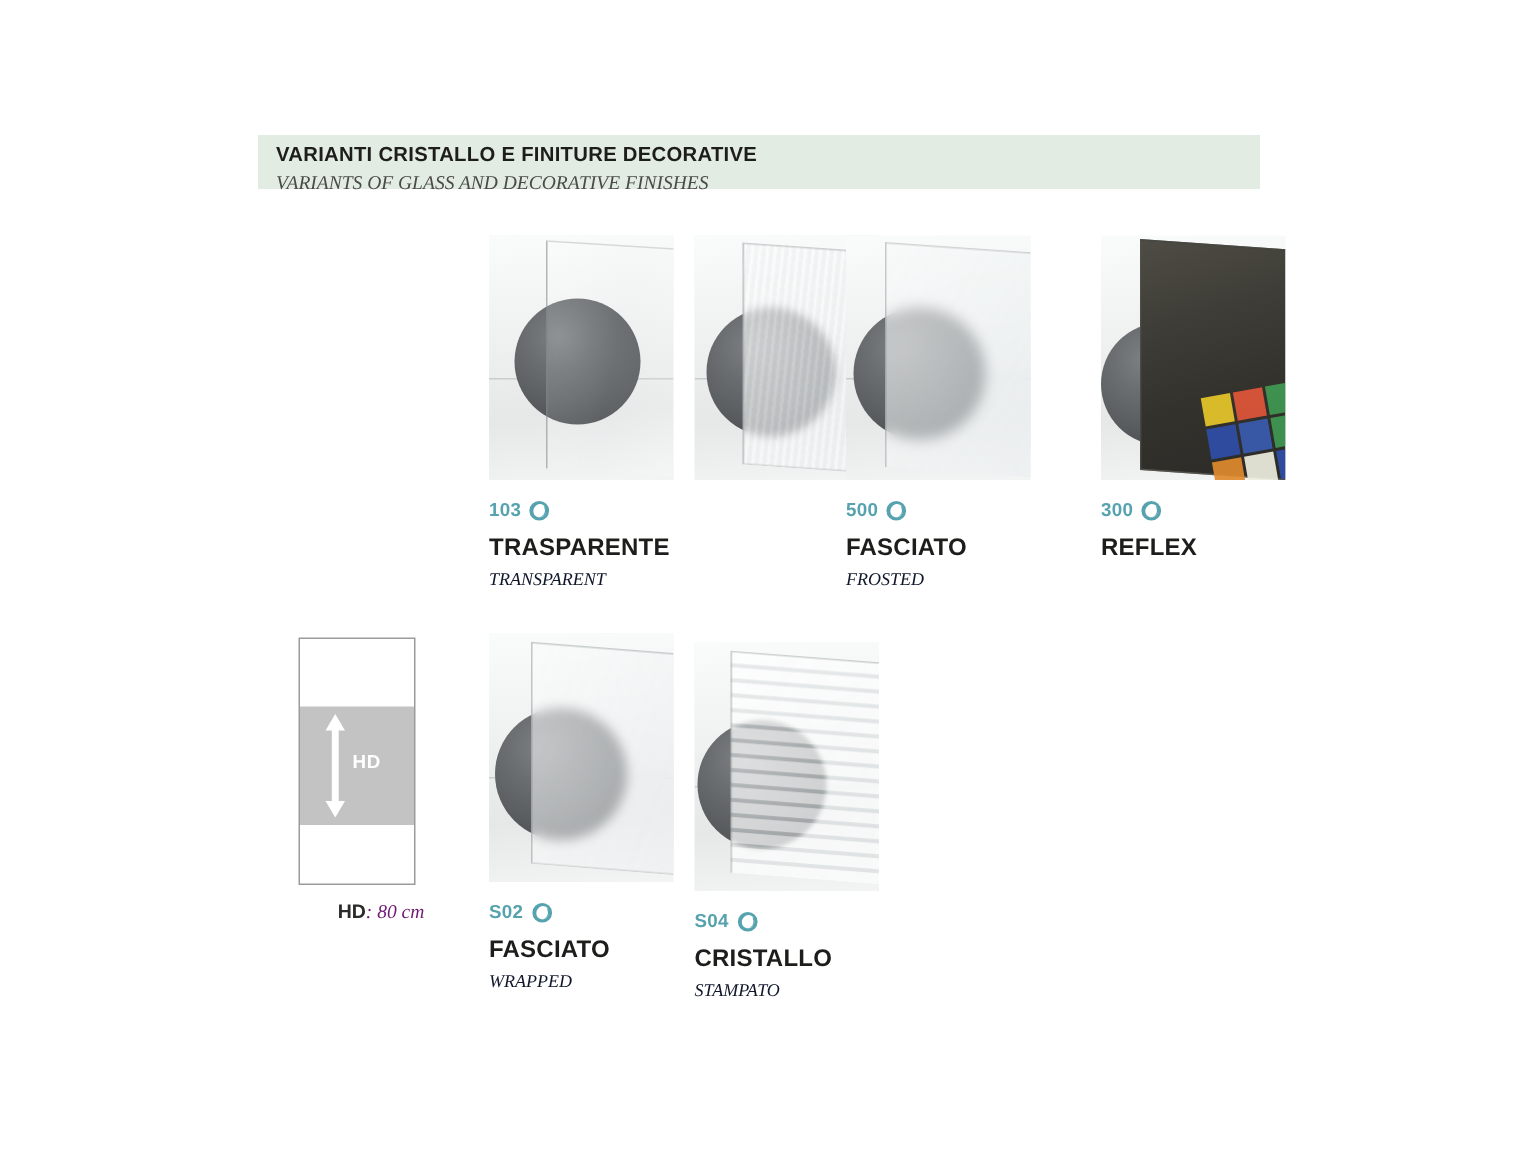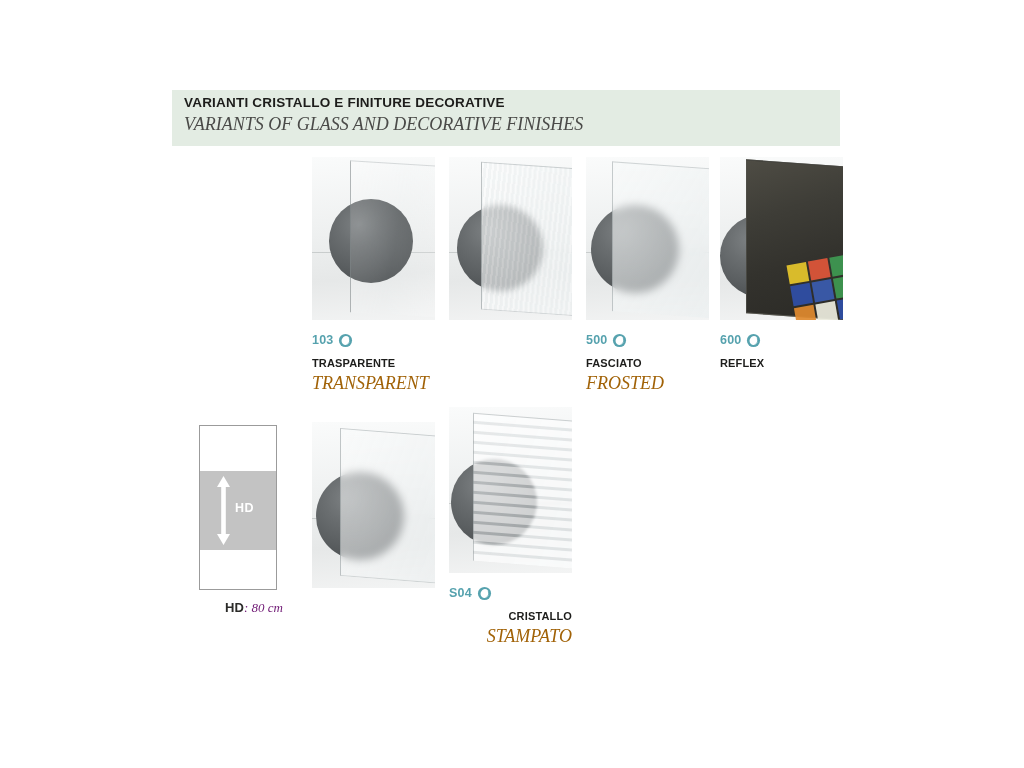--- a/index.html
+++ b/index.html
@@ -16,48 +16,49 @@
     font-family: "Liberation Sans", sans-serif;
     -webkit-font-smoothing: antialiased;
   }
 
   
   #header-band {
     position: absolute;
     left: 172px;
     top: 90px;
     width: 668px;
-    height: 56px;
+    height: 36px;
     background: #e3ece3;
   }
   #header-band .title-it {
     position: absolute;
     left: 12px;
     top: 5px;
     font-size: 13.5px;
     font-weight: bold;
     letter-spacing: 0.2px;
     color: #1d1d1b;
     font-family: "Liberation Sans", sans-serif;
     white-space: nowrap;
   }
   #header-band .title-en {
     position: absolute;
     left: 12px;
     top: 24px;
-    font-size: 18px;
+    font-size: 13px;
     font-style: italic;
     color: #4a4a48;
     font-family: "Liberation Serif", serif;
     white-space: nowrap;
   }
 
   .sample {
     position: absolute;
     width: 123px;
+    margin-left: 14px;
   }
 
   .thumb {
     width: 123px;
     height: 163px;
     position: relative;
     overflow: hidden;
     background: #f2f3f3;
   }
 
@@ -181,32 +182,32 @@
     letter-spacing: 0.2px;
     font-family: "Liberation Sans", sans-serif;
   }
   .badge {
     width: 15px;
     height: 15px;
     flex: 0 0 15px;
   }
   .name-it {
     margin-top: 9px;
-    font-size: 11px;
+    font-size: 16px;
     font-weight: bold;
     color: #1d1d1b;
     letter-spacing: 0.15px;
     white-space: nowrap;
     font-family: "Liberation Sans", sans-serif;
   }
   .name-en {
     margin-top: 4px;
-    font-size: 18px;
+    font-size: 12px;
     font-style: italic;
-    color: #a16207;
+    color: #0f172a;
     white-space: nowrap;
     font-family: "Liberation Serif", serif;
   }
 
   
   #hd-diagram {
     position: absolute;
     left: 199px;
     top: 425px;
     width: 78px;
@@ -291,21 +292,21 @@
 </div>
 
 <div class="sample" id="sample-201" style="left:449px; top:157px;">
   <div class="thumb">
     <div class="backdrop"></div>
     <div class="sphere" style="left:8px; top:48px; width:86px; height:86px;"></div>
     <div class="glass g-stampato" style="left:32px; top:8px; width:96px; height:148px; transform:skewY(4deg);"></div>
   </div>
 </div>
 
-<div class="sample" id="sample-500" style="left:586px; top:157px;">
+<div class="sample" id="sample-500" style="left:550px; top:157px;">
   <div class="thumb">
     <div class="backdrop"></div>
     <div class="sphere" style="left:5px; top:48px; width:88px; height:88px;"></div>
     <div class="glass g-acidato" style="left:26px; top:8px; width:104px; height:150px; transform:skewY(4deg);"></div>
   </div>
   <div class="caption">
     <div class="code-line">
       <span class="code">500</span>
       <span class="badge">
         <svg viewBox="0 0 16 16" width="15" height="15" aria-hidden="true">
@@ -333,43 +334,57 @@
           <i style="background:#3a5cb0"></i>
           <i style="background:#3f9a52"></i>
         <i style="background:#e08a2e"></i>
           <i style="background:#ededdf"></i>
           <i style="background:#2f4fa8"></i>
       </div>
     </div>
   </div>
   <div class="caption">
     <div class="code-line">
-      <span class="code">600</span>
+      <span class="code">300</span>
       <span class="badge">
         <svg viewBox="0 0 16 16" width="15" height="15" aria-hidden="true">
           <circle cx="8" cy="8" r="7" fill="#56a2ae"></circle>
           <path d="M8.4 3.2c2.5 0 4.4 2 4.4 4.6 0 2.7-2 4.9-4.6 4.9-2.6 0-4.4-1.9-4.4-4.3 0-1.4.5-2.6 1.3-3.4.9-1 1.9-1.8 3.3-1.8z" fill="#ffffff"></path>
           <path d="M11.6 4.6c1 .9 1.5 2.1 1.4 3.4-.2 2.4-2.1 4.3-4.6 4.4 1.2-.3 2.2-1 2.9-2 .9-1.3 1-3.1.3-4.6-.1-.4 0-.8 0-1.2z" fill="#56a2ae"></path>
         </svg>
       </span>
     </div>
     <div class="name-it">REFLEX</div>
     <div class="name-en"></div>
   </div>
 </div>
 
 <div class="sample" id="sample-S02" style="left:312px; top:422px;">
   <div class="thumb" style="height:166px;">
     <div class="backdrop"></div>
     <div class="sphere" style="left:4px; top:50px; width:88px; height:88px;"></div>
     <div class="glass g-fasciato" style="left:28px; top:10px; width:104px; height:148px; transform:skewY(4.5deg);"></div>
   </div>
-</div>
-
-<div class="sample" id="sample-S04" style="left:449px; top:407px;text-align:right;">
+  <div class="caption">
+    <div class="code-line">
+      <span class="code">S02</span>
+      <span class="badge">
+        <svg viewBox="0 0 16 16" width="15" height="15" aria-hidden="true">
+          <circle cx="8" cy="8" r="7" fill="#56a2ae"></circle>
+          <path d="M8.4 3.2c2.5 0 4.4 2 4.4 4.6 0 2.7-2 4.9-4.6 4.9-2.6 0-4.4-1.9-4.4-4.3 0-1.4.5-2.6 1.3-3.4.9-1 1.9-1.8 3.3-1.8z" fill="#ffffff"></path>
+          <path d="M11.6 4.6c1 .9 1.5 2.1 1.4 3.4-.2 2.4-2.1 4.3-4.6 4.4 1.2-.3 2.2-1 2.9-2 .9-1.3 1-3.1.3-4.6-.1-.4 0-.8 0-1.2z" fill="#56a2ae"></path>
+        </svg>
+      </span>
+    </div>
+    <div class="name-it">FASCIATO</div>
+    <div class="name-en">WRAPPED</div>
+  </div>
+</div>
+
+<div class="sample" id="sample-S04" style="left:449px; top:428px;">
   <div class="thumb" style="height:166px;">
     <div class="backdrop"></div>
     <div class="sphere" style="left:2px; top:52px; width:86px; height:86px;"></div>
     <div class="glass g-millerighe" style="left:24px; top:10px; width:108px; height:148px; transform:skewY(4.5deg);"></div>
   </div>
   <div class="caption">
     <div class="code-line">
       <span class="code">S04</span>
       <span class="badge">
         <svg viewBox="0 0 16 16" width="15" height="15" aria-hidden="true">

